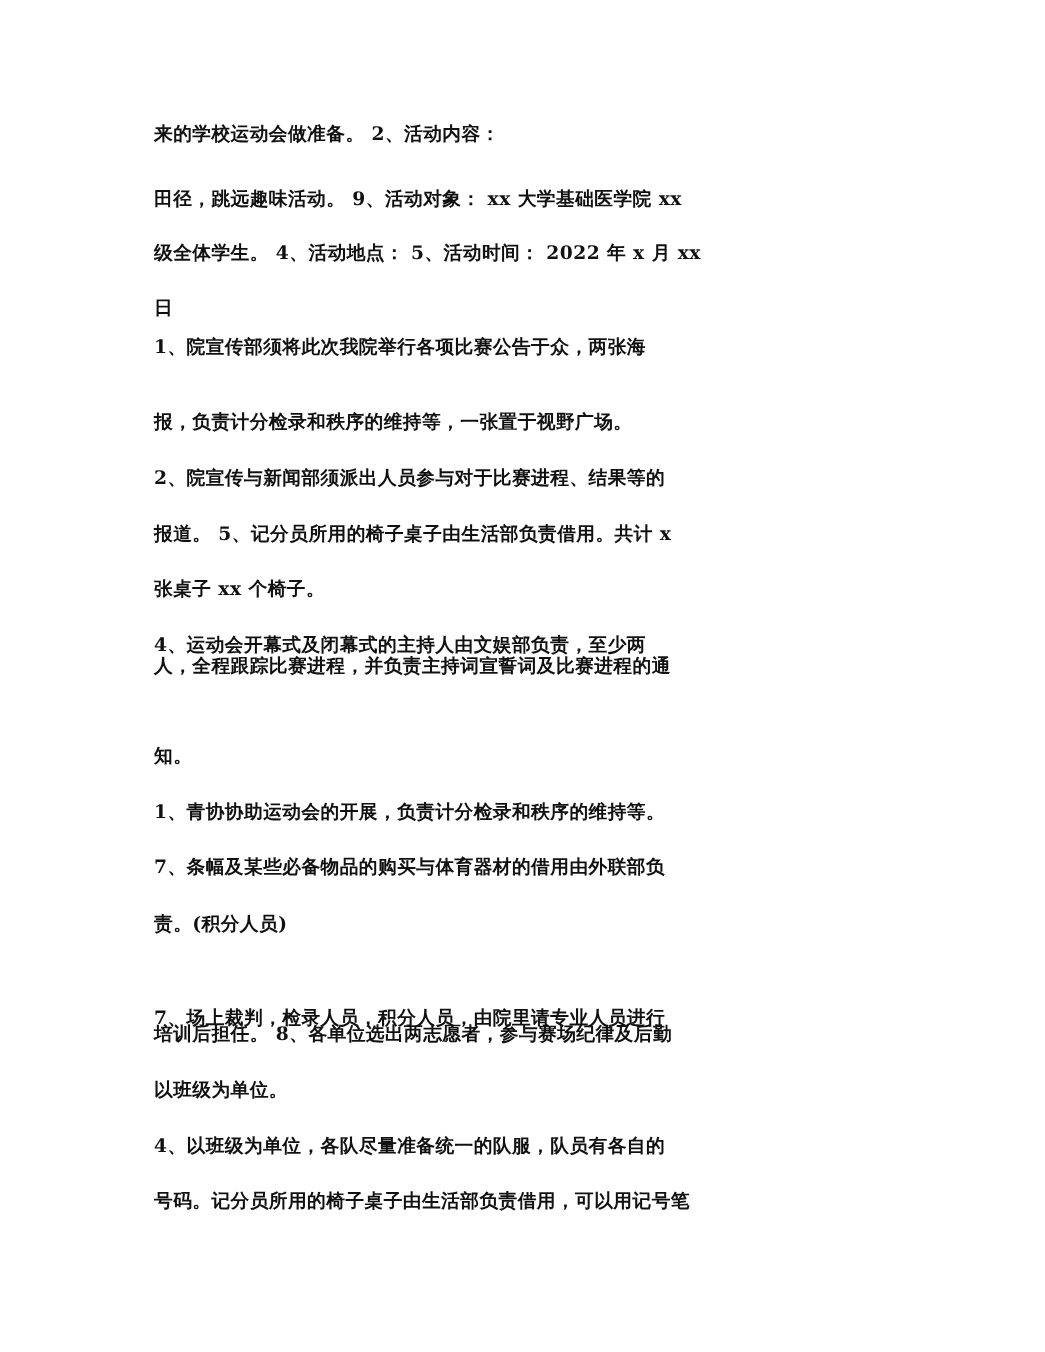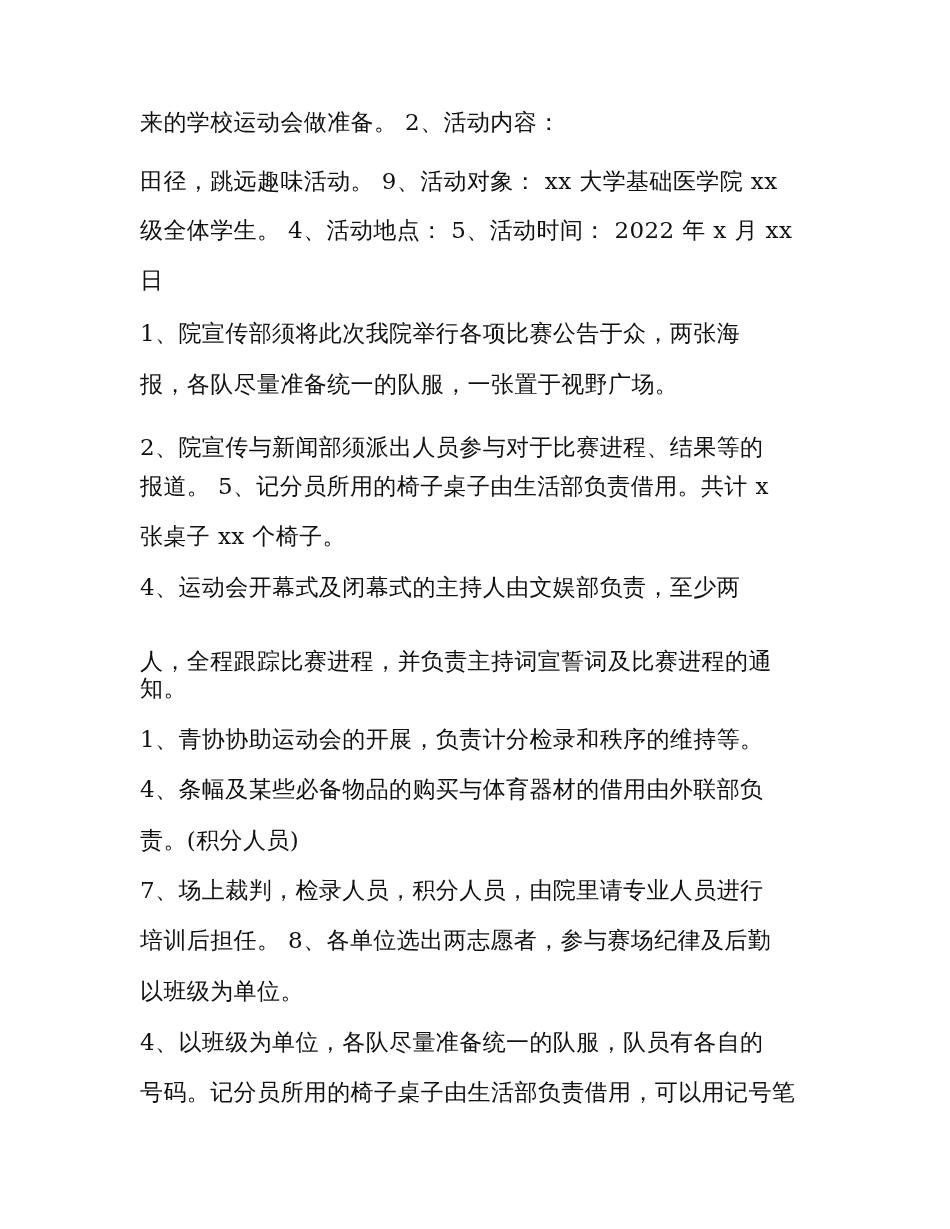--- a/index.html
+++ b/index.html
@@ -1,37 +1,37 @@
 <!DOCTYPE html>
 <html><head>
 <meta charset="utf-8">
 <style>
   html, body { margin: 0; padding: 0; background: #ffffff; }
   body { width: 950px; height: 1229px; position: relative; overflow: hidden;
          font-family: "DejaVu Serif", "Liberation Serif", serif; color: #111111; }
   .page { position: absolute; left: 140px; top: 108px; width: 680px; }
-  .line { position: absolute; left: 0; white-space: nowrap; font-size: 23px; line-height: 28px; letter-spacing: 0.4px; }
+  .line { position: absolute; left: 0; white-space: nowrap; font-size: 17px; line-height: 28px; letter-spacing: 0.4px; font-weight: bold; }
 </style>
 </head>
 <body>
 
 <div class="page">
   <div class="line" style="top:0px">来的学校运动会做准备。 2、活动内容：</div>
   <div class="line" style="top:59px">田径，跳远趣味活动。 9、活动对象： xx 大学基础医学院 xx</div>
   <div class="line" style="top:108px">级全体学生。 4、活动地点： 5、活动时间： 2022 年 x 月 xx</div>
   <div class="line" style="top:158px">日</div>
-  <div class="line" style="top:211px">1、院宣传部须将此次我院举行各项比赛公告于众，两张海</div>
-  <div class="line" style="top:262px">报，各队尽量准备统一的队服，一张置于视野广场。</div>
-  <div class="line" style="top:325px">2、院宣传与新闻部须派出人员参与对于比赛进程、结果等的</div>
+  <div class="line" style="top:194px">1、院宣传部须将此次我院举行各项比赛公告于众，两张海</div>
+  <div class="line" style="top:262px">报，负责计分检录和秩序的维持等，一张置于视野广场。</div>
+  <div class="line" style="top:313px">2、院宣传与新闻部须派出人员参与对于比赛进程、结果等的</div>
   <div class="line" style="top:364px">报道。 5、记分员所用的椅子桌子由生活部负责借用。共计 x</div>
   <div class="line" style="top:414px">张桌子 xx 个椅子。</div>
   <div class="line" style="top:465px">4、运动会开幕式及闭幕式的主持人由文娱部负责，至少两</div>
-  <div class="line" style="top:539px">人，全程跟踪比赛进程，并负责主持词宣誓词及比赛进程的通</div>
+  <div class="line" style="top:484px">人，全程跟踪比赛进程，并负责主持词宣誓词及比赛进程的通</div>
   <div class="line" style="top:566px">知。</div>
   <div class="line" style="top:617px">1、青协协助运动会的开展，负责计分检录和秩序的维持等。</div>
-  <div class="line" style="top:667px">4、条幅及某些必备物品的购买与体育器材的借用由外联部负</div>
+  <div class="line" style="top:667px">7、条幅及某些必备物品的购买与体育器材的借用由外联部负</div>
   <div class="line" style="top:718px">责。(积分人员)</div>
-  <div class="line" style="top:768px">7、场上裁判，检录人员，积分人员，由院里请专业人员进行</div>
+  <div class="line" style="top:804px">7、场上裁判，检录人员，积分人员，由院里请专业人员进行</div>
   <div class="line" style="top:818px">培训后担任。 8、各单位选出两志愿者，参与赛场纪律及后勤</div>
   <div class="line" style="top:869px">以班级为单位。</div>
   <div class="line" style="top:920px">4、以班级为单位，各队尽量准备统一的队服，队员有各自的</div>
   <div class="line" style="top:970px">号码。记分员所用的椅子桌子由生活部负责借用，可以用记号笔</div>
 </div>
 
 </body></html>

